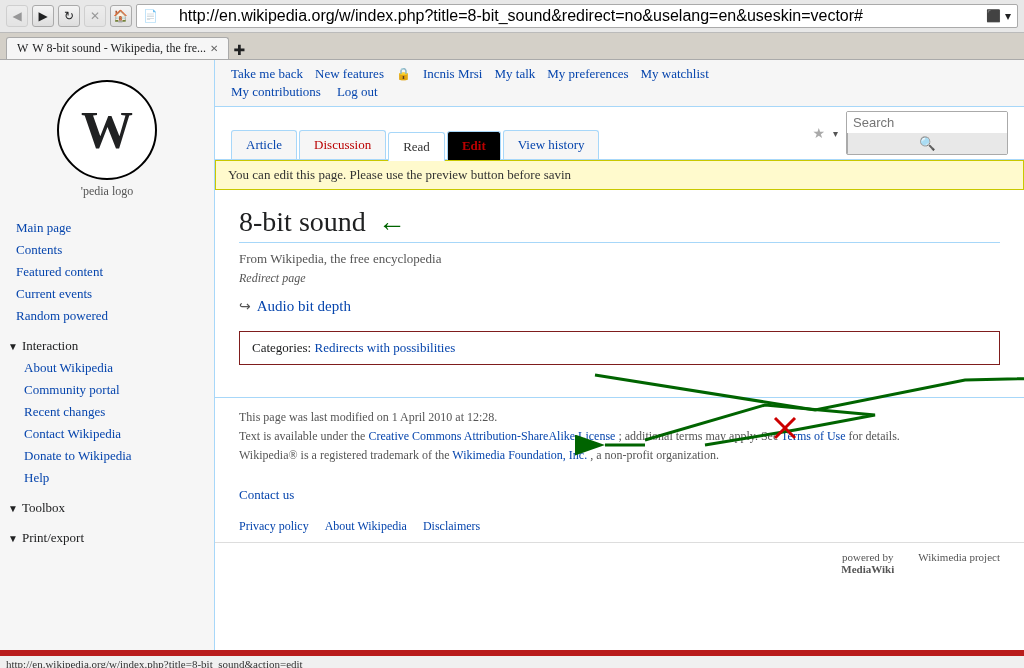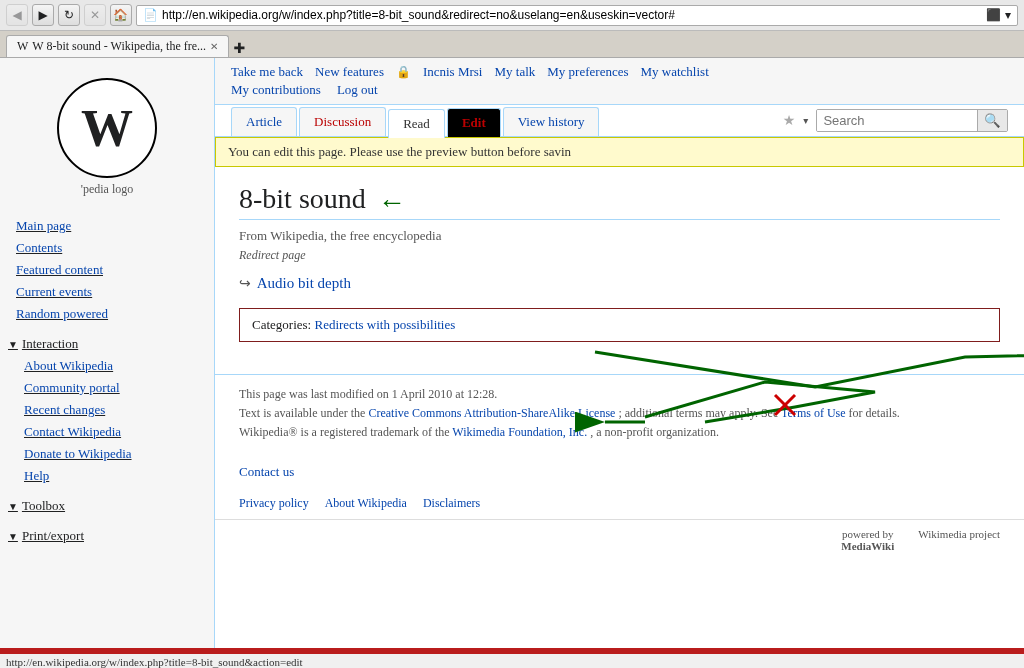--- a/index.html
+++ b/index.html
@@ -21,21 +21,21 @@
     
     .wiki-page { display: flex; background: white; min-height: 590px; }
     
     
     .sidebar { width: 215px; min-width: 215px; background: #f6f6f6; border-right: 1px solid #a7d7f9; padding: 10px 0; }
     .logo-area { text-align: center; padding: 10px; }
     .logo-circle { width: 100px; height: 100px; border: 2px solid #000; border-radius: 50%; margin: 0 auto; display: flex; align-items: center; justify-content: center; background: white; }
     .logo-w { font-size: 52px; font-weight: bold; font-family: 'Linux Libertine', Georgia, serif; }
     .logo-label { font-size: 12px; color: #555; margin-top: 4px; }
 
-    .sidebar-nav { padding: 8px 0; text-decoration: underline; }
+    .sidebar-nav { padding: 8px 0; }
     .sidebar-link { display: block; padding: 3px 16px; color: #0645ad; text-decoration: none; font-size: 13px; }
     .sidebar-section-header { display: flex; align-items: center; padding: 3px 8px; font-size: 13px; cursor: pointer; }
     .sidebar-section-header .arrow { margin-right: 4px; font-size: 10px; }
     .sidebar-section-title { font-size: 13px; }
     .sidebar-sub { padding-left: 0; }
     .sidebar-sub .sidebar-link { padding-left: 24px; }
 
     
     .content-area { flex: 1; padding: 0; }
     
@@ -45,21 +45,21 @@
     .top-nav-row { display: flex; gap: 12px; width: 100%; align-items: center; }
     .top-nav-row2 { display: flex; gap: 16px; }
 
     
     .page-tabs-bar { display: flex; align-items: flex-end; justify-content: space-between; border-bottom: 1px solid #a7d7f9; background: white; padding: 0 16px; }
     .page-tabs { display: flex; gap: 2px; }
     .page-tab { padding: 6px 14px; font-size: 13px; color: #0645ad; text-decoration: none; border: 1px solid transparent; border-bottom: none; cursor: pointer; background: #f6f6f6; border-radius: 3px 3px 0 0; border-color: #a7d7f9; }
     .page-tab.active { background: white; color: #333; border-color: #a7d7f9; border-bottom-color: white; position: relative; top: 2px; }
     .page-tab.active-edit { color: #ba0000; background: #000000; border-color: #a7d7f9; border-bottom-color: white; position: relative; top: 1px; font-weight: bold; }
     .page-tab-right { display: flex; align-items: center; gap: 8px; padding: 4px 0; }
-    .search-box { display: flex; border: 1px solid #aaa; border-radius: 2px; overflow: hidden; }
+    .search-box { display: flex; border: 1px solid #aaa; border-radius: 2px; overflow: hidden; flex-direction: column; }
     .search-input { padding: 3px 6px; border: none; outline: none; font-size: 13px; width: 160px; color: #aaa; }
     .search-btn { background: #e8e8e8; border: none; border-left: 1px solid #aaa; padding: 3px 6px; cursor: pointer; }
     .star-icon { font-size: 14px; color: #aaa; cursor: pointer; }
     .dropdown-arrow { font-size: 10px; color: #555; cursor: pointer; }
 
     
     .notice-box { background: #fffacd; border: 1px solid #c8c800; padding: 6px 12px; font-size: 13px; margin: 0; color: #333; }
 
     
     .article-body { padding: 16px 24px; }
@@ -97,21 +97,21 @@
 
 <div class="browser-chrome">
   <div class="browser-toolbar">
     <div class="browser-btn disabled">◀</div>
     <div class="browser-btn">▶</div>
     <div class="browser-btn">↻</div>
     <div class="browser-btn disabled">✕</div>
     <div class="browser-btn">🏠</div>
     <div class="address-bar">
       <span>📄</span>
-      <input type="text" style="flex: 1 1 0%; border: none; outline: none; font-size: 12px;" value="http://en.wikipedia.org/w/index.php?title=8-bit_sound&amp;redirect=no&amp;uselang=en&amp;useskin=vector#">
+      <input type="text" style="flex: 1 1 0%; border: none; outline: none; font-size: 16px; margin-left: 17px;" value="http://en.wikipedia.org/w/index.php?title=8-bit_sound&amp;redirect=no&amp;uselang=en&amp;useskin=vector#">
       <span style="color:#f60;">⬛</span>
       <span>▾</span>
     </div>
   </div>
   <div class="tab-bar">
     <div class="tab active">
       <span>W</span>
       <span>W  8-bit sound - Wikipedia, the fre...</span>
       <span class="tab-close">✕</span>
     </div>

